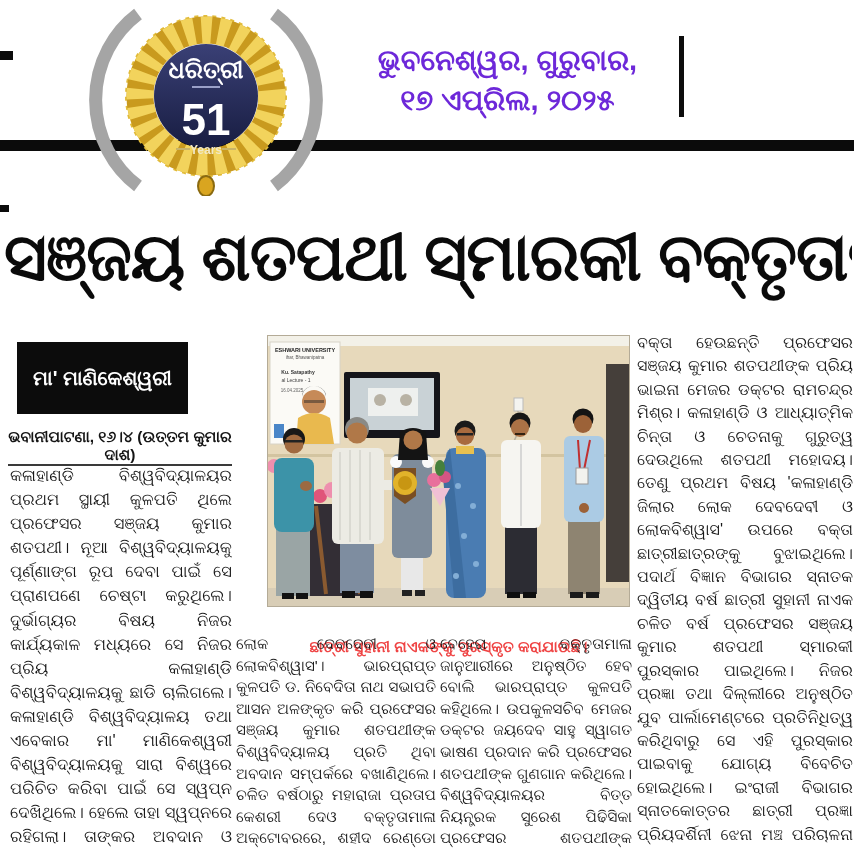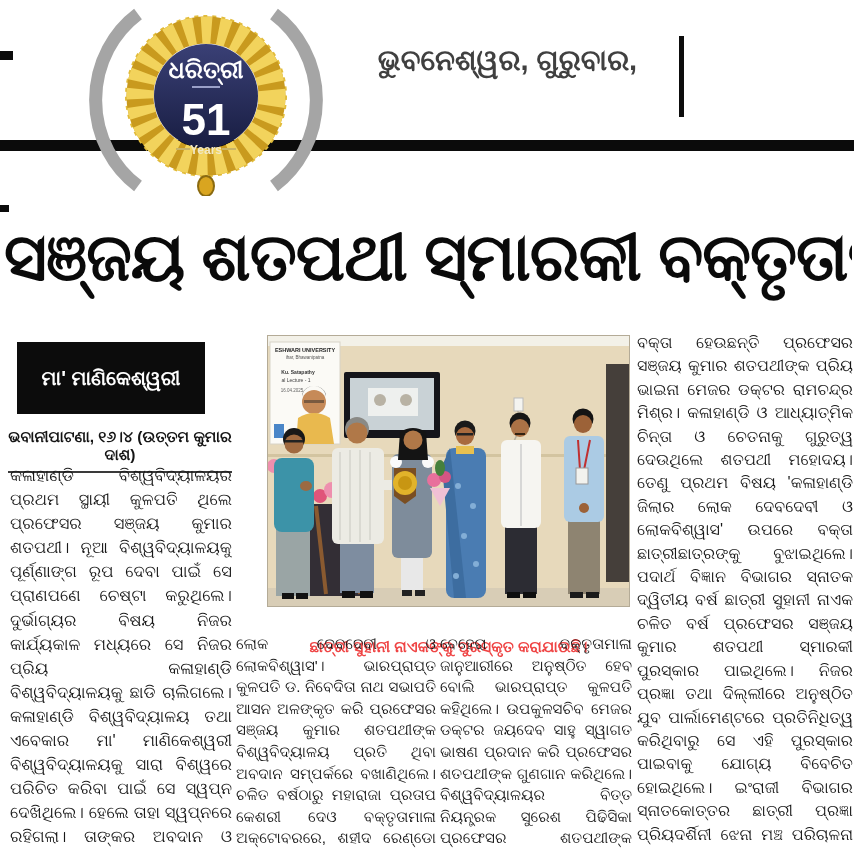--- a/index.html
+++ b/index.html
@@ -4,32 +4,32 @@
 <style>
   html,body{margin:0;padding:0;background:#e9e9e9;}
   .page{position:relative;width:854px;height:849px;background:#ffffff;overflow:hidden;
         font-family:Liberation Sans, sans-serif;color:#141414;}
   .abs{position:absolute;}
   
   .masthead-rule{left:0;top:140px;width:854px;height:11px;background:#0b0b0b;z-index:1;}
   .masthead-tick{left:0;top:51px;width:13px;height:9px;background:#0b0b0b;}
   .logo-wrap{left:84px;top:4px;width:244px;height:192px;z-index:2;}
   .edition{left:335px;top:40px;width:345px;text-align:center;font-weight:bold;
-           font-size:29px;line-height:40px;color:#404040;}
+           font-size:29px;line-height:40px;color:#6d28d9;}
   .masthead-vrule{left:679px;top:36px;width:5px;height:81px;background:#0d0d0d;}
   
   .headline{left:4px;top:198px;width:848px;height:122px;font-size:66px;font-weight:800;
             letter-spacing:-1px;color:#0a0a0a;white-space:nowrap;overflow:hidden;line-height:118px;}
   .headline-tick{left:0;top:205px;width:9px;height:7px;background:#0b0b0b;}
   
-  .subhead-box{left:17px;top:342px;width:188px;height:72px;background:#0c0c0c;color:#fff;
+  .subhead-box{left:17px;top:342px;width:171px;height:72px;background:#0c0c0c;color:#fff;
                display:flex;flex-direction:column;justify-content:center;text-align:center;
                font-weight:bold;font-size:20px;line-height:31px;}
   .dateline{left:8px;top:428px;width:224px;text-align:center;font-weight:bold;font-size:15.5px;
-            padding-bottom:7px;border-bottom:2px solid #3a3a3a;}
+            border-bottom:2px solid #3a3a3a;}
   
   .body-col{text-align:justify;overflow:hidden;color:#181818;}
   .col1{left:10px;top:463px;width:222px;height:386px;font-size:16.4px;line-height:24.1px;}
   .col2{left:236px;top:633px;width:200px;height:216px;font-size:15.2px;line-height:21.6px;}
   .col3{left:440px;top:633px;width:192px;height:216px;font-size:15.2px;line-height:21.6px;}
   .col4{left:637px;top:331px;width:216px;height:518px;font-size:16px;line-height:23.4px;}
   
   .photo-fig{left:267px;top:335px;width:363px;height:272px;border:1px solid #b4ab97;box-sizing:border-box;background:#e7d9bb;}
   .caption{left:267px;top:638px;width:363px;text-align:center;font-size:15.5px;font-weight:600;color:#ef4444;}
 </style>
@@ -63,20 +63,21 @@
       <rect x="108" y="82" width="28" height="2" fill="#9aa0c8"></rect>
       <text x="122" y="131" text-anchor="middle" font-size="44" font-weight="bold" fill="#ffffff">51</text>
       <text x="122" y="150" text-anchor="middle" font-size="12" font-weight="bold" fill="#f0e8c8">Years</text>
       <rect x="92" y="144" width="14" height="2" fill="#c8b468"></rect>
       <rect x="138" y="144" width="14" height="2" fill="#c8b468"></rect>
     </svg>
   </div>
 
   <div class="abs edition">
     <div>ଭୁବନେଶ୍ୱର, ଗୁରୁବାର,</div>
+    <div>୧୭ ଏପ୍ରିଲ, ୨୦୨୫</div>
   </div>
   <div class="abs masthead-vrule"></div>
 
   <div class="abs headline-tick"></div>
   <h1 class="abs headline" style="margin:0;">ସଞ୍ଜୟ ଶତପଥୀ ସ୍ମାରକୀ ବକ୍ତୃତାମାଳା</h1>
 
   <div class="abs subhead-box">
     <div>ମା' ମାଣିକେଶ୍ୱରୀ</div>
   </div>
   <div class="abs dateline">ଭବାନୀପାଟଣା, ୧୬।୪ (ଉତ୍ତମ କୁମାର ଦାଶ)</div>

